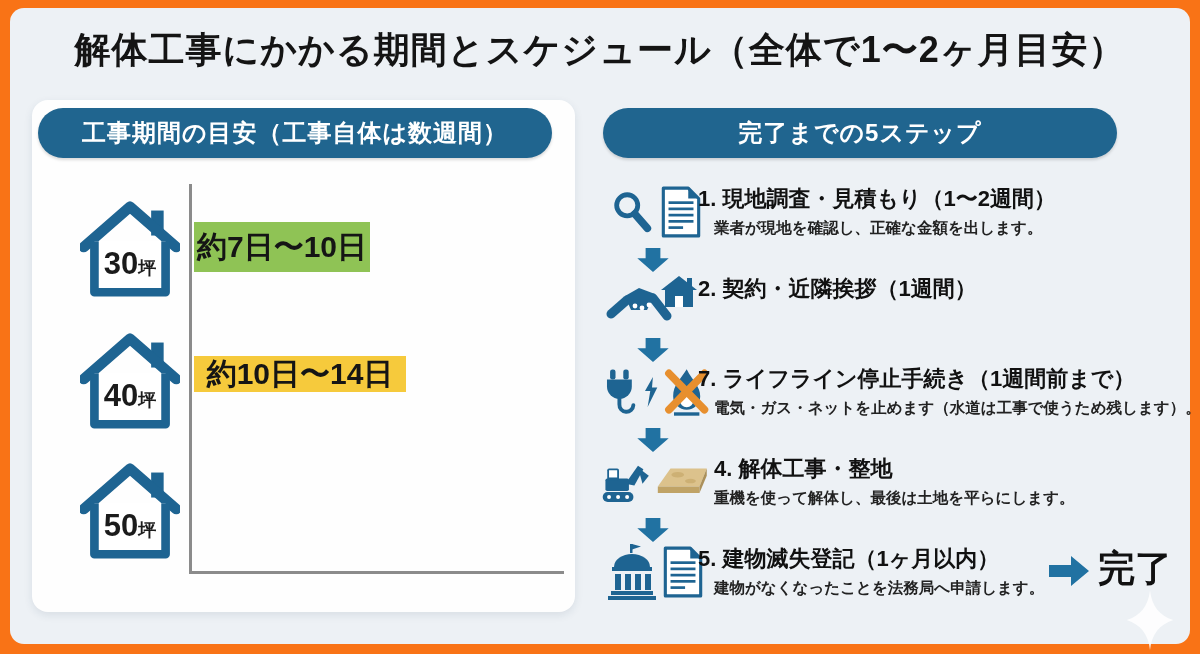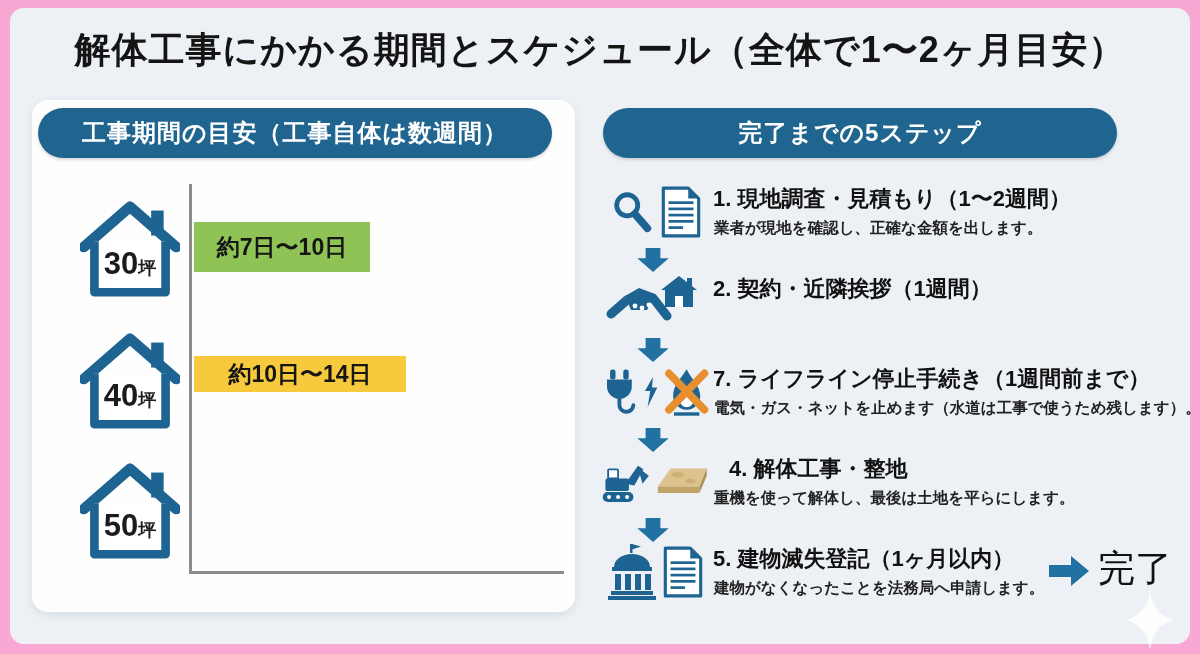--- a/index.html
+++ b/index.html
@@ -1,37 +1,37 @@
 <!DOCTYPE html>
 <html lang="ja"><head>
 <meta charset="utf-8">
 <style>
   html,body{margin:0;padding:0;}
   body{font-family:"Liberation Sans","DejaVu Sans",sans-serif;}
-  #stage{position:relative;width:1200px;height:654px;background:#f9a8d4;overflow:hidden;}
+  #stage{position:relative;width:1200px;height:654px;background:#f97316;overflow:hidden;}
   #panel{position:absolute;left:10px;top:8px;right:10px;bottom:10px;background:#edf1f5;border-radius:14px;}
   .abs{position:absolute;}
   .title{left:0;top:26px;width:100%;text-align:center;font-size:36px;font-weight:800;color:#141414;letter-spacing:1px;}
   .card{left:32px;top:100px;width:543px;height:512px;background:#fefefe;border-radius:16px;box-shadow:0 3px 8px rgba(30,60,90,.10);}
   .pill{height:50px;background:#20658f;border-radius:26px;display:flex;align-items:center;justify-content:center;color:#fff;font-size:24px;font-weight:700;letter-spacing:1px;box-shadow:0 2px 3px rgba(0,0,0,.15);}
   .pill-left{left:38px;top:108px;width:514px;}
   .pill-right{left:603px;top:108px;width:514px;}
   .axis-v{left:189px;top:184px;width:3px;height:389px;background:#8b8b8b;}
   .axis-h{left:189px;top:571px;width:375px;height:3px;background:#8b8b8b;}
   .house{width:100px;height:106px;}
   .house-box{width:100px;height:106px;}
   .house-label{left:0;top:50px;width:100%;text-align:center;color:#1b1b1b;font-weight:800;}
   .house-label .num{font-size:31px;}
   .house-label .unit{font-size:18px;}
-  .bar{display:flex;align-items:center;justify-content:center;font-size:23px;font-weight:800;color:#151515;}
+  .bar{display:flex;align-items:center;justify-content:center;font-size:30px;font-weight:800;color:#151515;}
   .bar.right{justify-content:flex-end;padding-right:16px;box-sizing:border-box;}
-  .step-title{left:713px;width:480px;font-size:22px;font-weight:800;color:#111;white-space:nowrap;}
+  .step-title{left:698px;width:480px;font-size:22px;font-weight:800;color:#111;white-space:nowrap;}
   .step-desc{left:714px;width:486px;font-size:15.5px;font-weight:600;color:#222;white-space:nowrap;}
   .icon-group{left:600px;width:110px;height:64px;display:flex;align-items:center;justify-content:center;gap:5px;}
-  .done-label{font-size:37px;font-weight:400;color:#111;}
+  .done-label{font-size:37px;font-weight:700;color:#111;}
 </style>
 </head>
 <body>
 
 <div id="stage">
   <div id="panel"></div>
 
   <div class="abs title">解体工事にかかる期間とスケジュール（全体で1〜2ヶ月目安）</div>
 
   <div class="abs card"></div>

